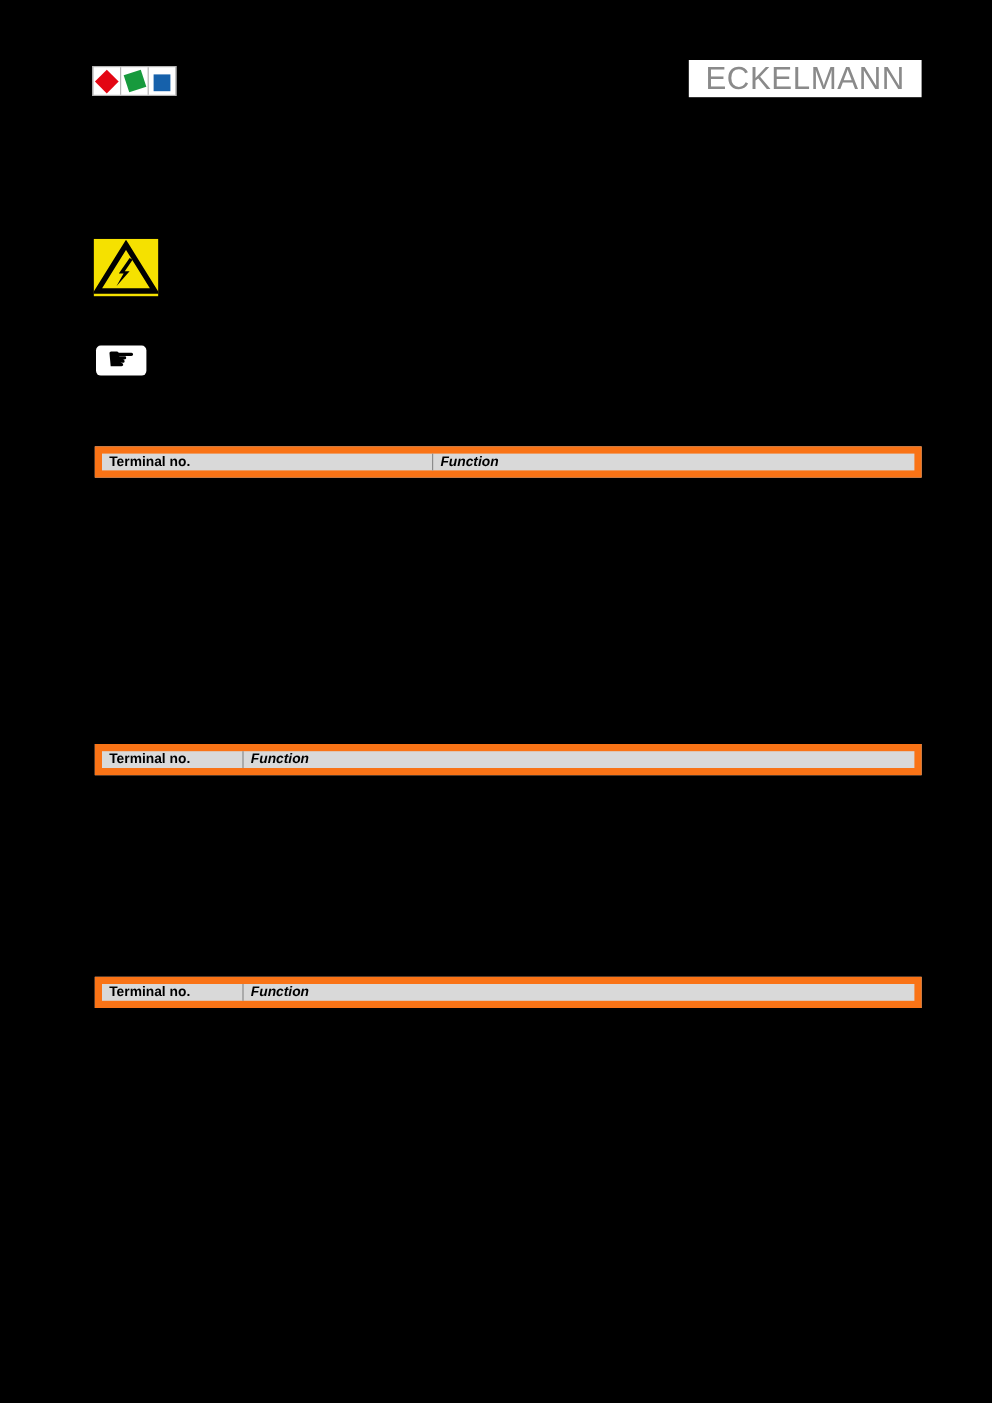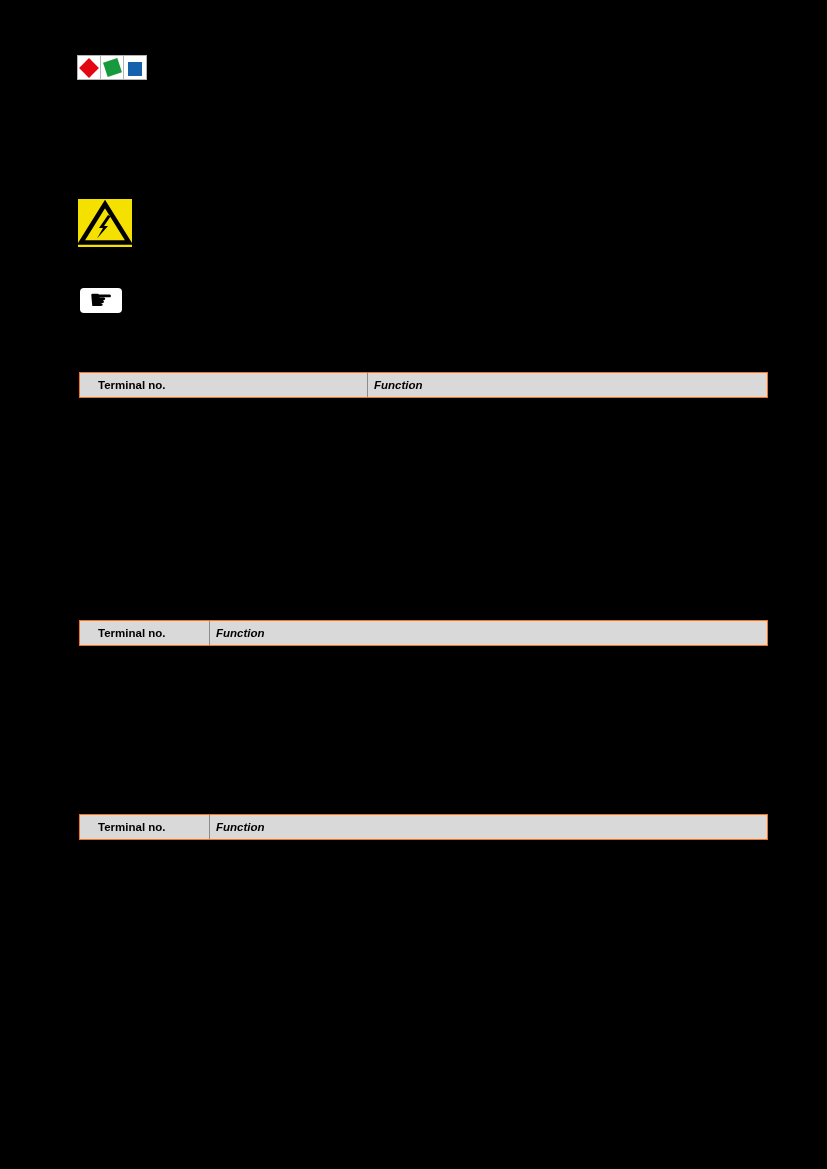--- a/index.html
+++ b/index.html
@@ -96,24 +96,23 @@
     transform: translateY(-1px);
   }
 
   
   .thead-row {
     position: absolute;
     left: 79px;
     width: 689px;
     height: 26px;
     background: #d9d9d9;
-    border: 1px solid #f97316;
+    border: 6px solid #f97316;
     box-sizing: border-box;
     display: flex;
-    padding-left: 12px;
   }
   .thead-row.t1 { top: 372px; }
   .thead-row.t2 { top: 620px; }
   .thead-row.t3 { top: 814px; }
   .thead-cell {
     display: flex;
     align-items: center;
     padding-left: 6px;
     font-size: 11.5px;
     font-weight: bold;
@@ -135,20 +134,23 @@
       <div class="logo-sq red"></div>
     </div>
     <div class="logo-cell">
       <div class="logo-sq green"></div>
     </div>
     <div class="logo-cell">
       <div class="logo-sq blue"></div>
     </div>
   </div>
 
+  <div class="wordmark-box">
+    <span class="wordmark-text">ECKELMANN</span>
+  </div>
 
   <div class="hazard-box">
     <svg width="54" height="48" viewBox="0 0 54 48">
       <rect x="0" y="0" width="54" height="48" fill="#f5e100"></rect>
       <path d="M27 5 L51 43.5 L3 43.5 Z" fill="#f5e100" stroke="#000000" stroke-width="4.5" stroke-linejoin="miter"></path>
       <path d="M30 16 L21 29 L25 29 L19 39.5 L30 27 L26 27 L32.5 17.5 Z" fill="#000000"></path>
     </svg>
   </div>
 
   <div class="hand-box">

